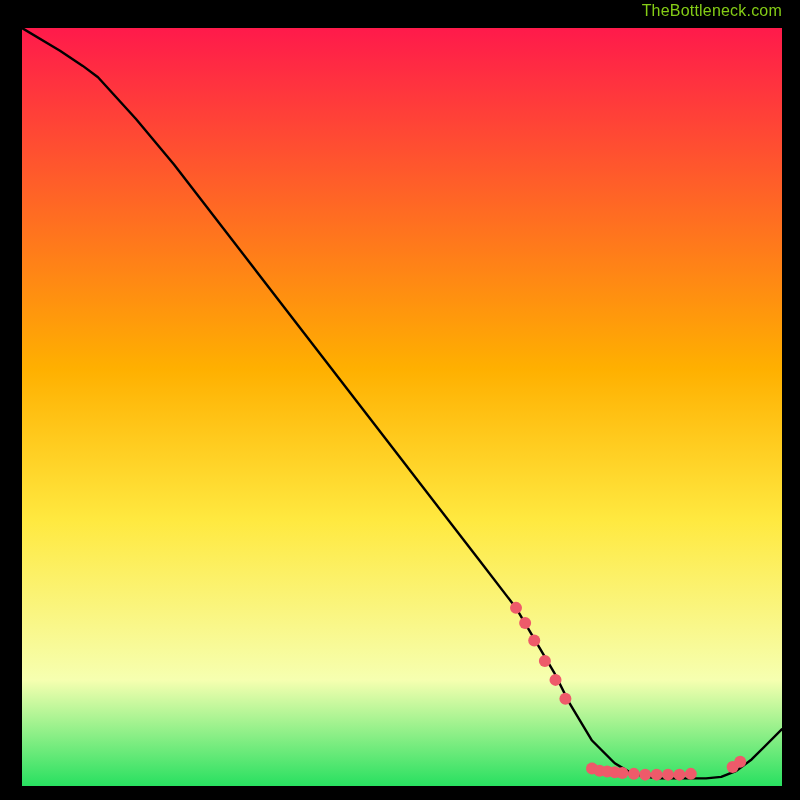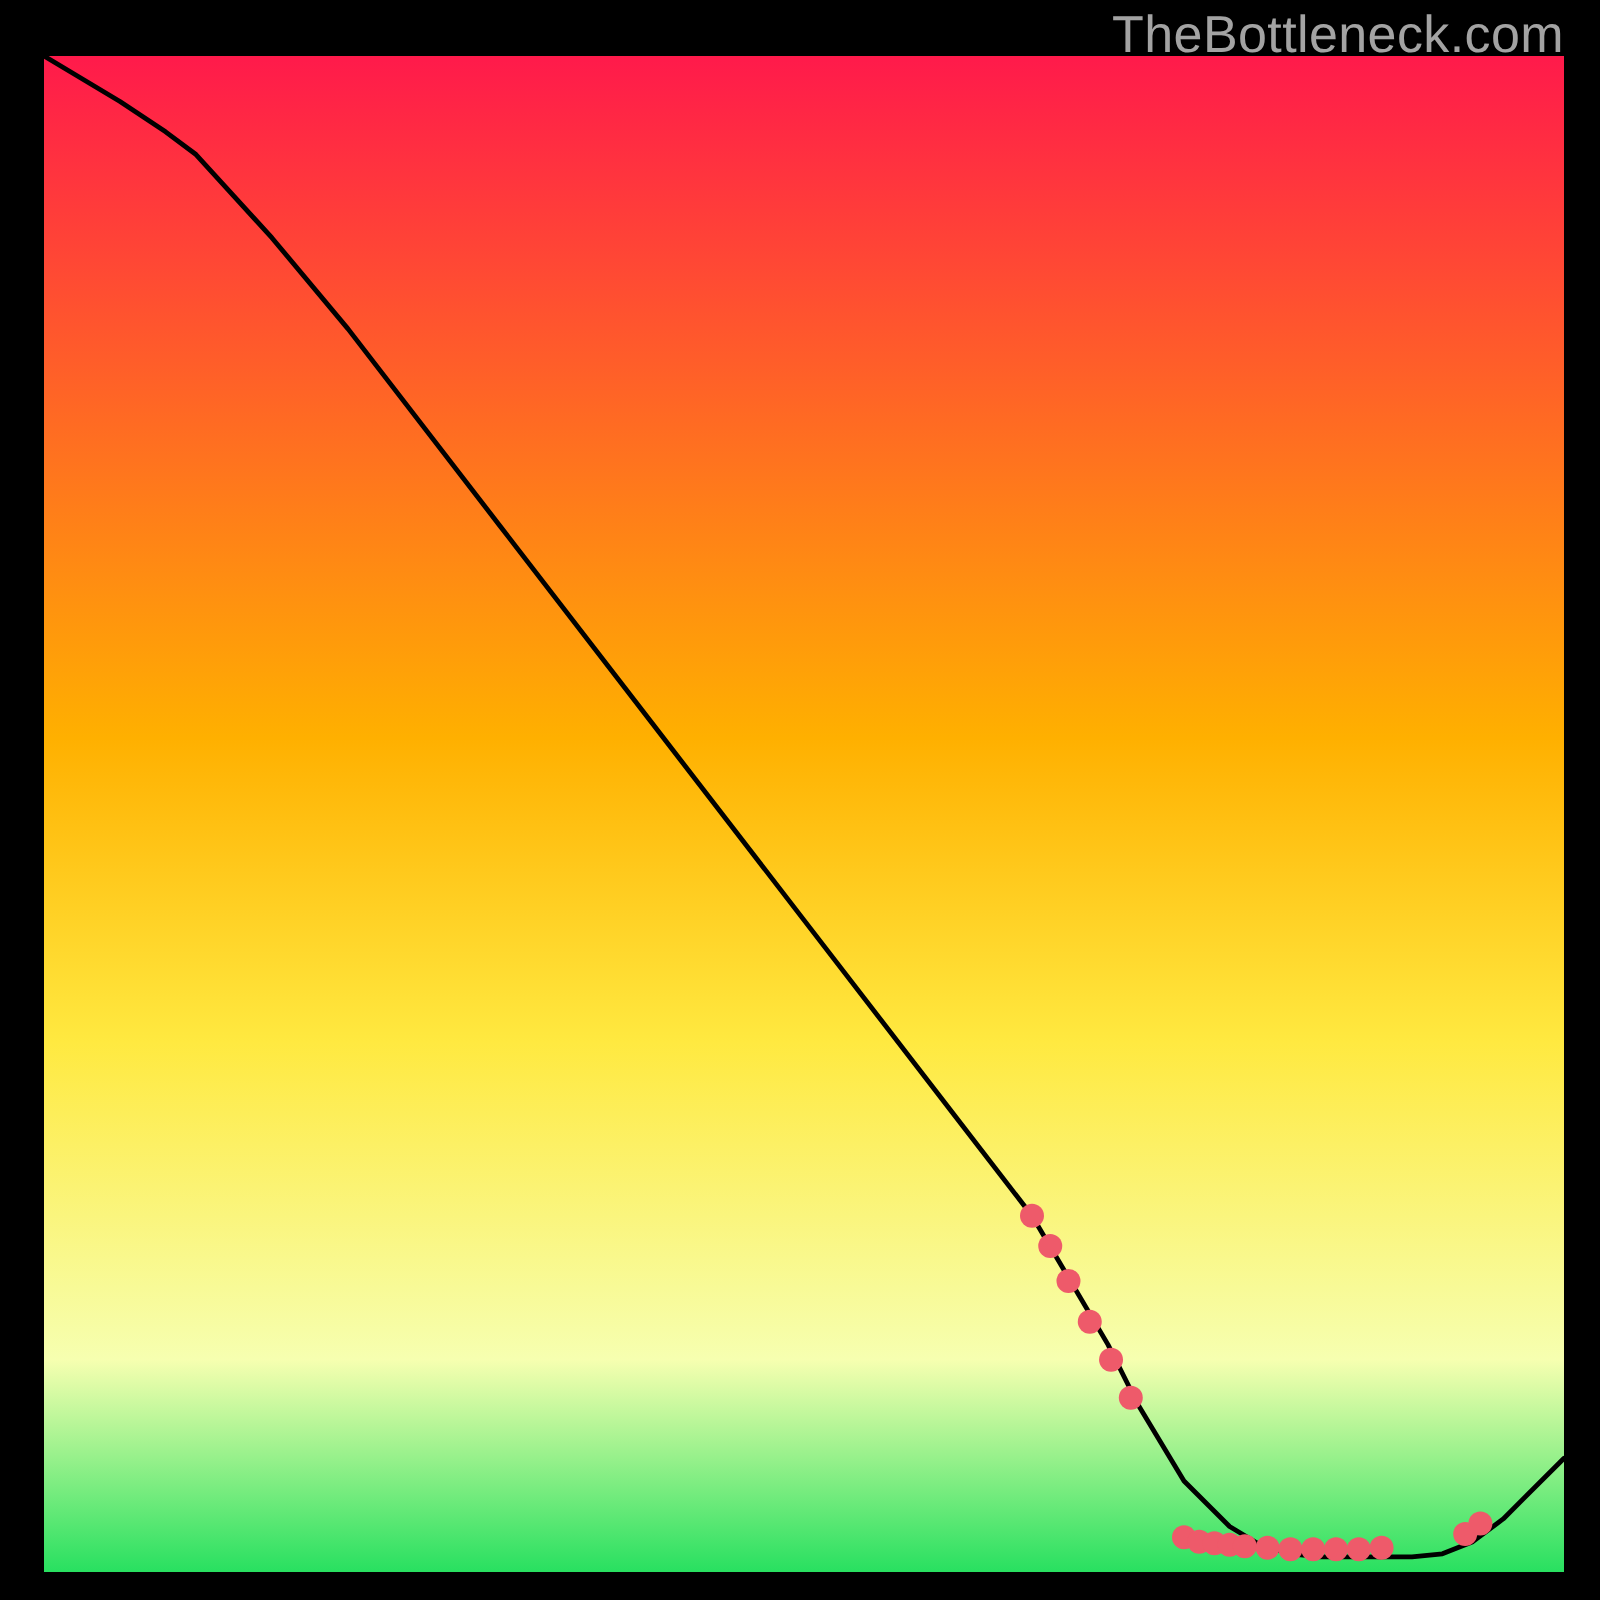--- a/index.html
+++ b/index.html
@@ -14,22 +14,22 @@
   .outer {
     position: relative;
     width: 800px;
     height: 800px;
     background: #000;
   }
   .watermark {
     position: absolute;
     top: 2px;
     right: 18px;
-    color: #a3a3a3;
-    font-size: 26px;
+    color: #84cc16;
+    font-size: 16px;
     font-weight: 500;
     letter-spacing: 0.2px;
     user-select: none;
   }
   .plot {
     position: absolute;
     left: 22px;
     top: 28px;
     width: 760px;
     height: 758px;

